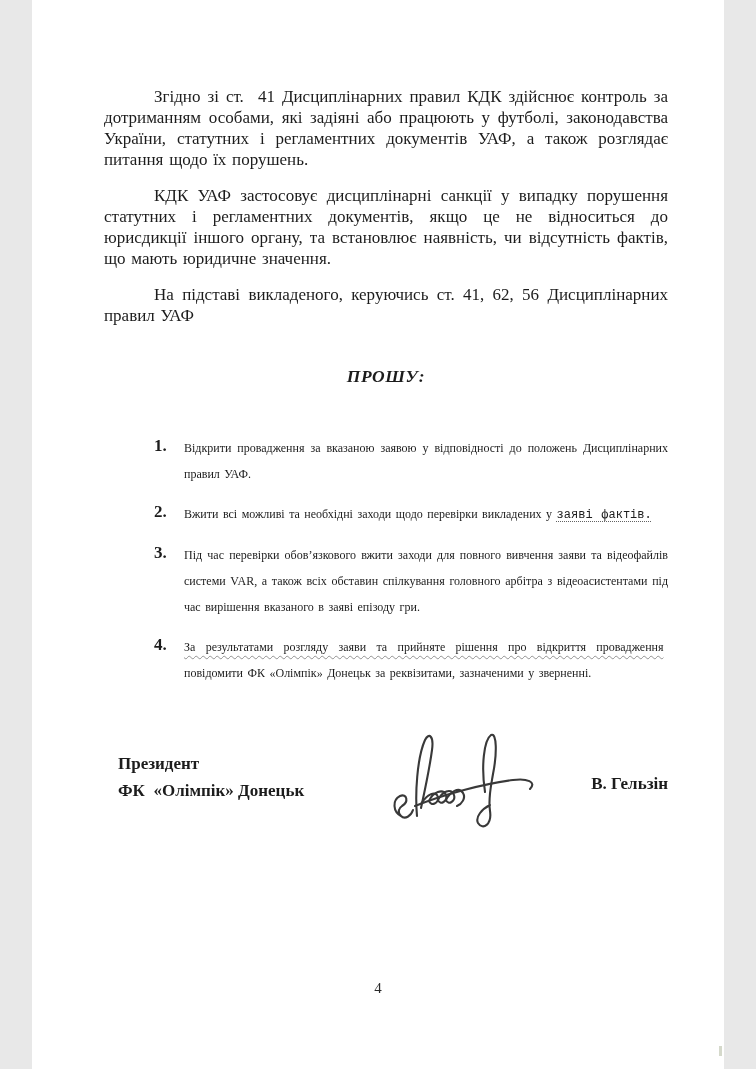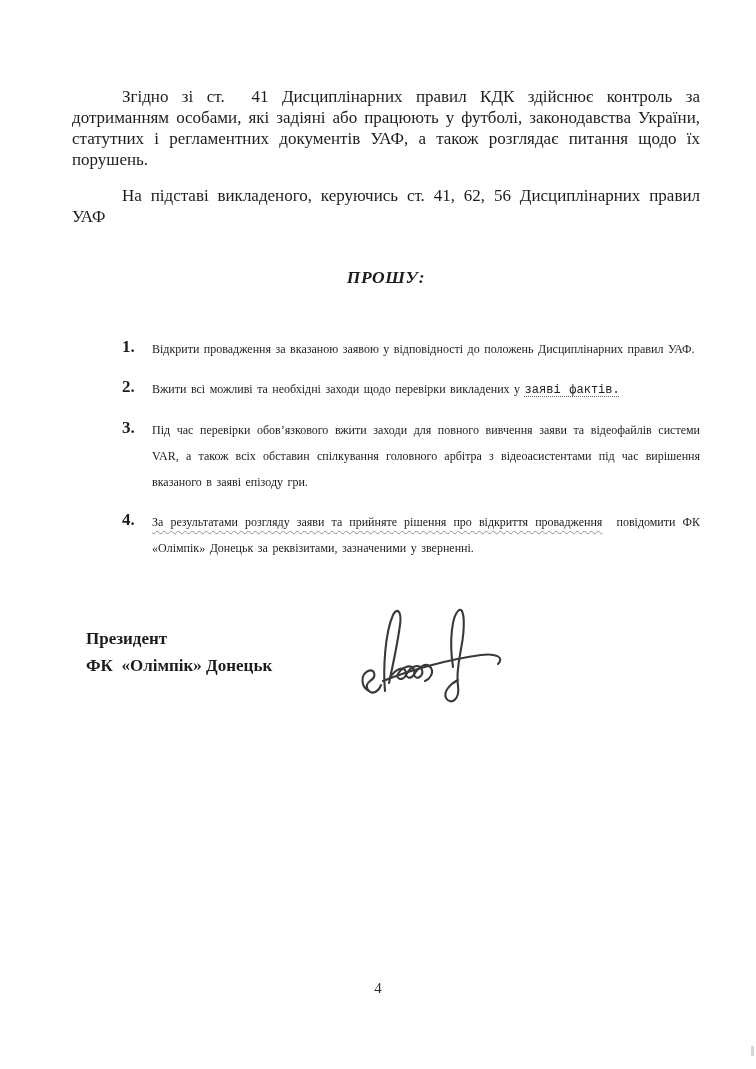--- a/index.html
+++ b/index.html
@@ -1,18 +1,18 @@
 <!DOCTYPE html>
 <html lang="uk"><head>
 <meta charset="utf-8">
 <style>
   html,body{margin:0;padding:0;background:#e8e8e8;}
   .page{
     position:relative;
-    width:756px;height:1069px;
+    width:692px;height:1069px;
     background:#ffffff;
     font-family:"Liberation Serif","DejaVu Serif",serif;
     color:#1c1c1c;
     overflow:hidden;
     margin:0 auto;
   }
   .content{
     position:absolute;
     left:72px;right:56px;top:86px;
   }
@@ -102,20 +102,21 @@
     opacity:.6;
   }
 </style>
 </head>
 <body>
 
 <div class="page">
   <div class="content">
 
     <p class="para">Згідно зі ст.&nbsp; 41 Дисциплінарних правил КДК здійснює контроль за дотриманням особами, які задіяні або працюють у футболі, законодавства України, статутних і регламентних документів УАФ, а також розглядає питання щодо їх порушень.</p>
+    <p class="para">КДК УАФ застосовує дисциплінарні санкції у випадку порушення статутних і регламентних документів, якщо це не відноситься до юрисдикції іншого органу, та встановлює наявність, чи відсутність фактів, що мають юридичне значення.</p>
     <p class="para">На підставі викладеного, керуючись ст. 41, 62, 56 Дисциплінарних правил УАФ</p>
 
     <div class="heading">ПРОШУ:</div>
 
     <div class="olist">
 
       <div class="oli">
         <span class="num">1.</span>
         <span class="litext">Відкрити провадження за вказаною заявою у відповідності до положень Дисциплінарних правил УАФ.</span>
       </div>
@@ -148,19 +149,20 @@
           <g stroke="#1e1e1e" stroke-width="2.1" stroke-linecap="round" fill="none" opacity="0.88">
             <path d="M14,92 C6,88 5,76 13,72 C20,69 22,78 15,82 C12,84 10,88 14,92 C18,96 24,92 26,86"></path>
             <path d="M30,92 C28,70 30,34 38,16 C42,8 47,12 45,26 C42,48 37,70 34,84"></path>
             <path d="M34,80 C40,70 49,66 51,73 C52,79 44,83 42,77 C46,68 56,64 59,71 C61,77 53,82 51,76 C55,68 64,63 67,71 C69,77 61,82 59,76 C63,68 72,62 76,69 C79,74 75,80 70,82"></path>
             <path d="M98,68 C94,42 97,16 104,11 C110,8 110,30 106,50 C104,62 101,74 103,87 C105,100 96,107 91,99 C88,93 95,85 103,81"></path>
             <path d="M28,82 C58,70 96,60 126,56 C140,54 150,58 143,65"></path>
           </g>
         </svg>
       </div>
 
+      <div class="sig-name">В. Гельзін</div>
     </div>
 
   </div>
 
   <div class="page-number">4</div>
   <div class="edge-artifact"></div>
 </div>
 
 </body></html>

